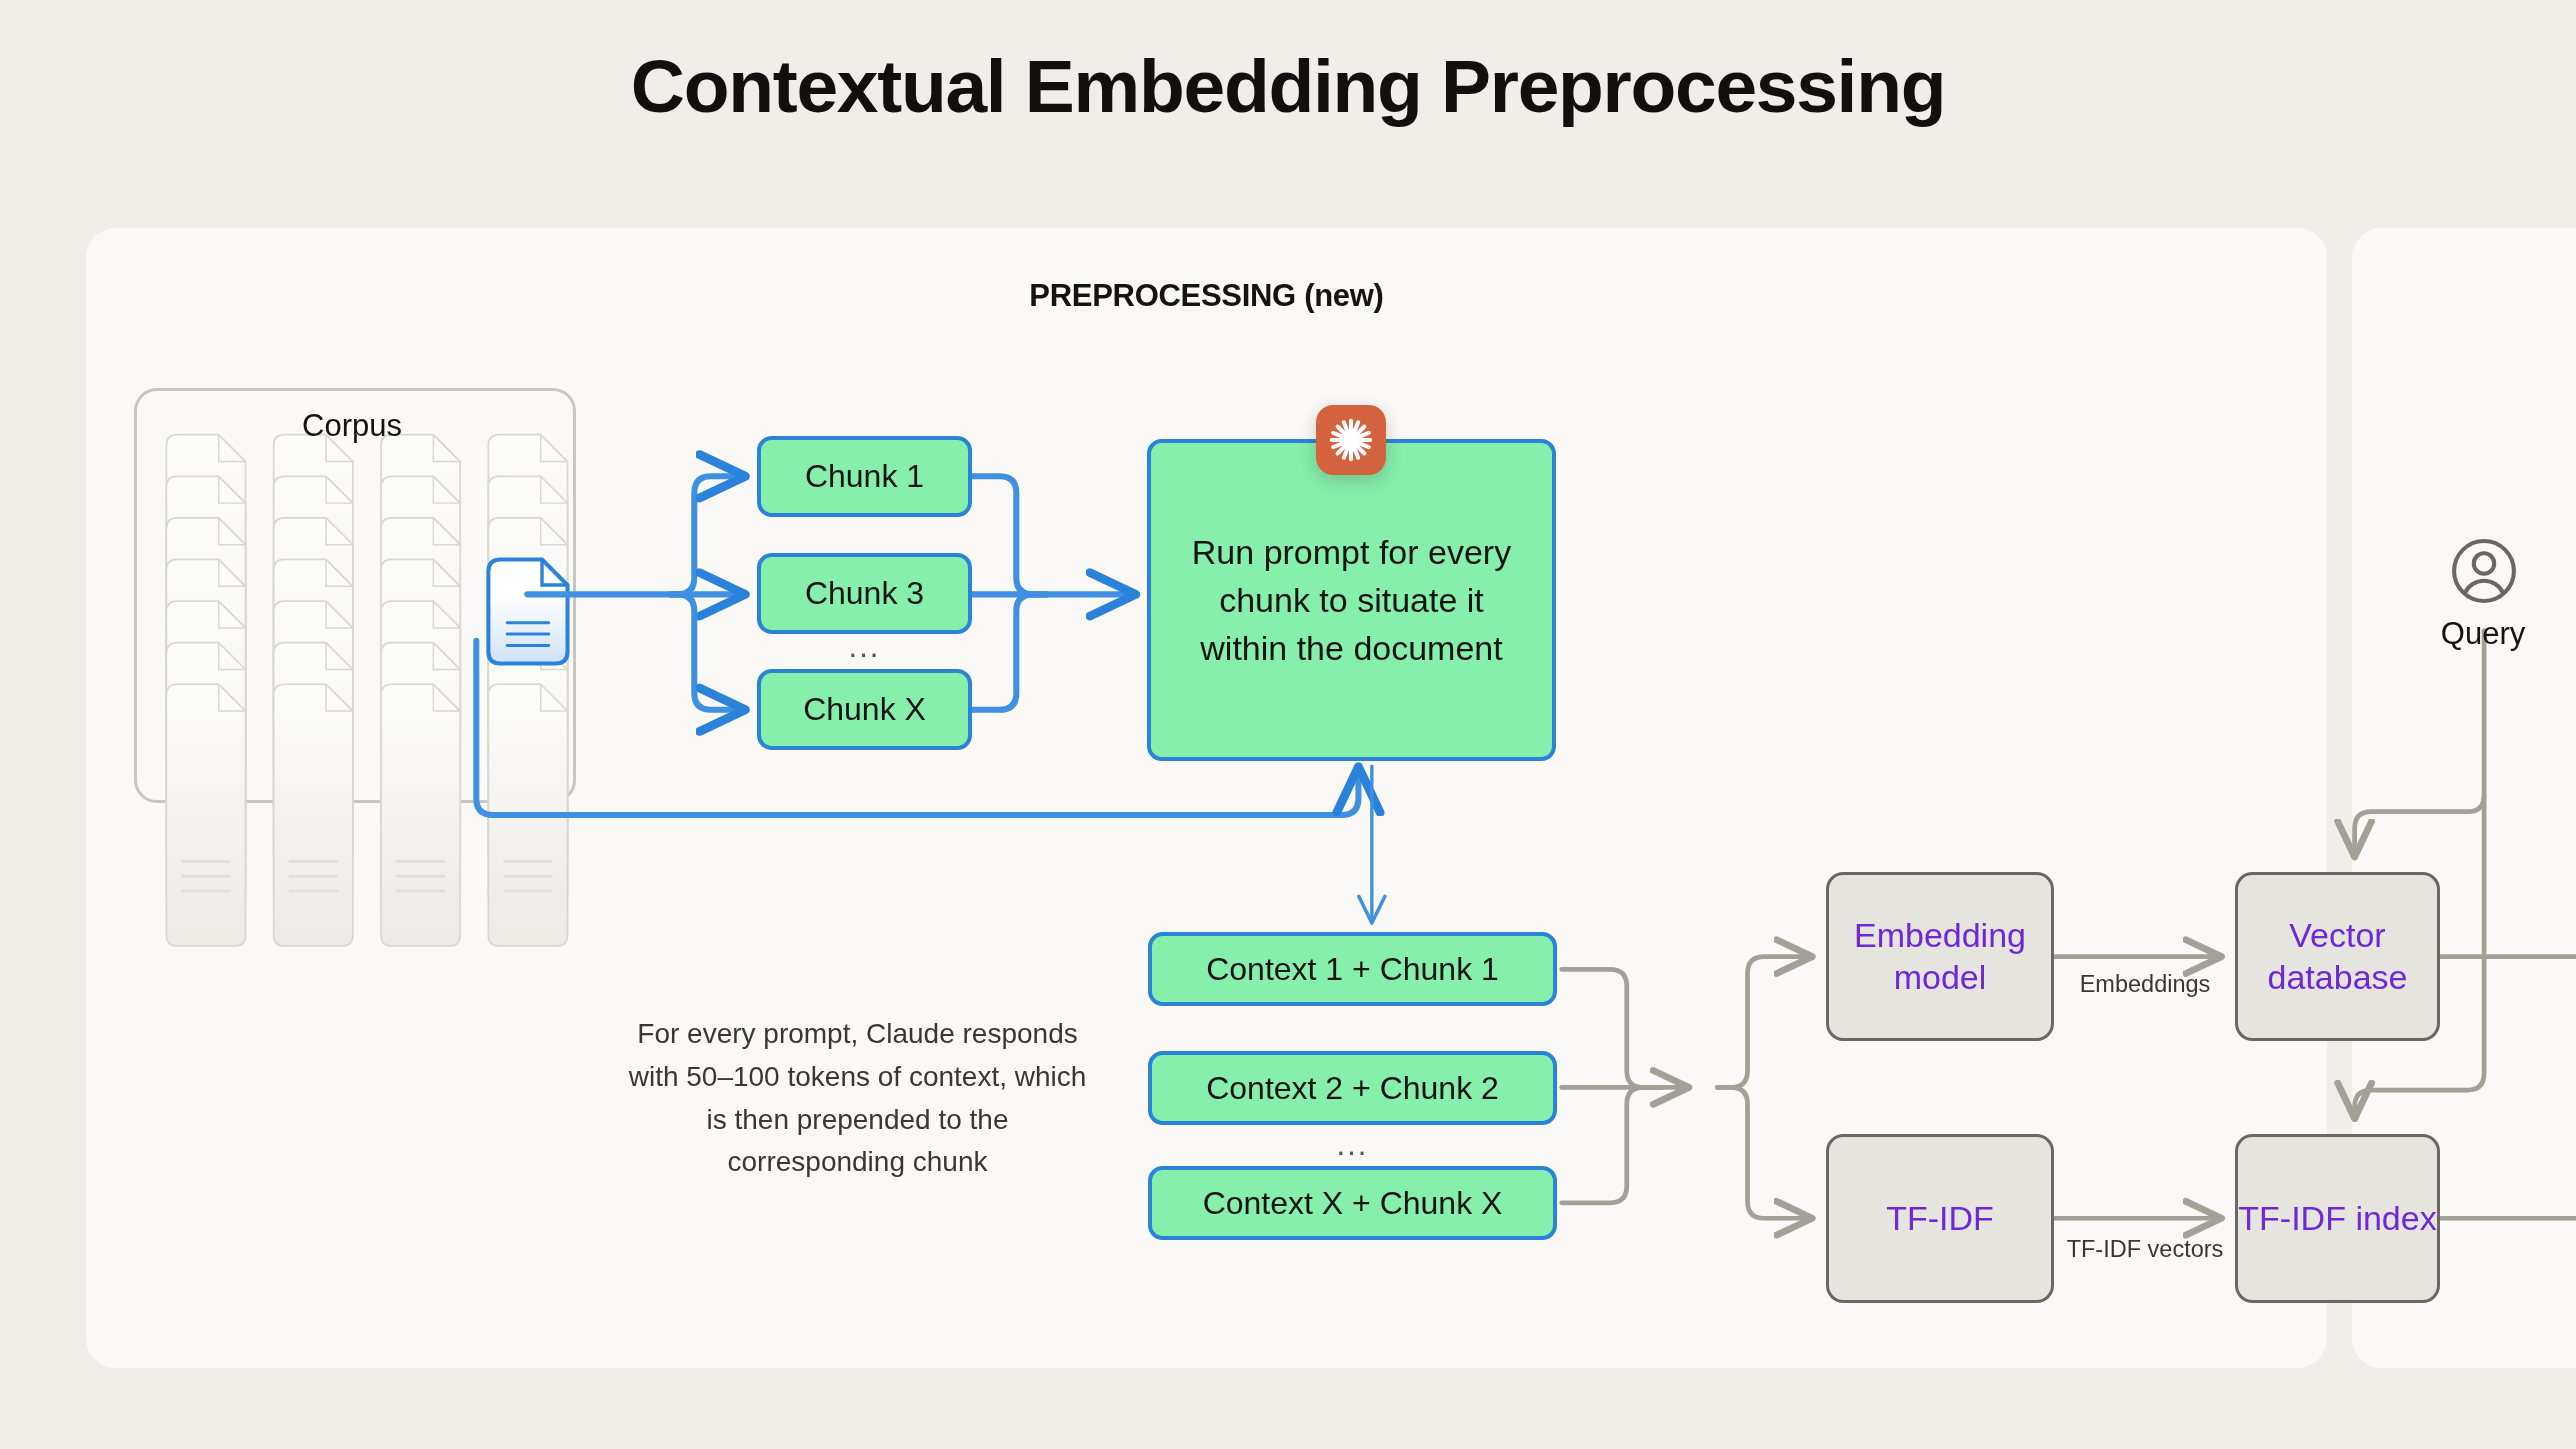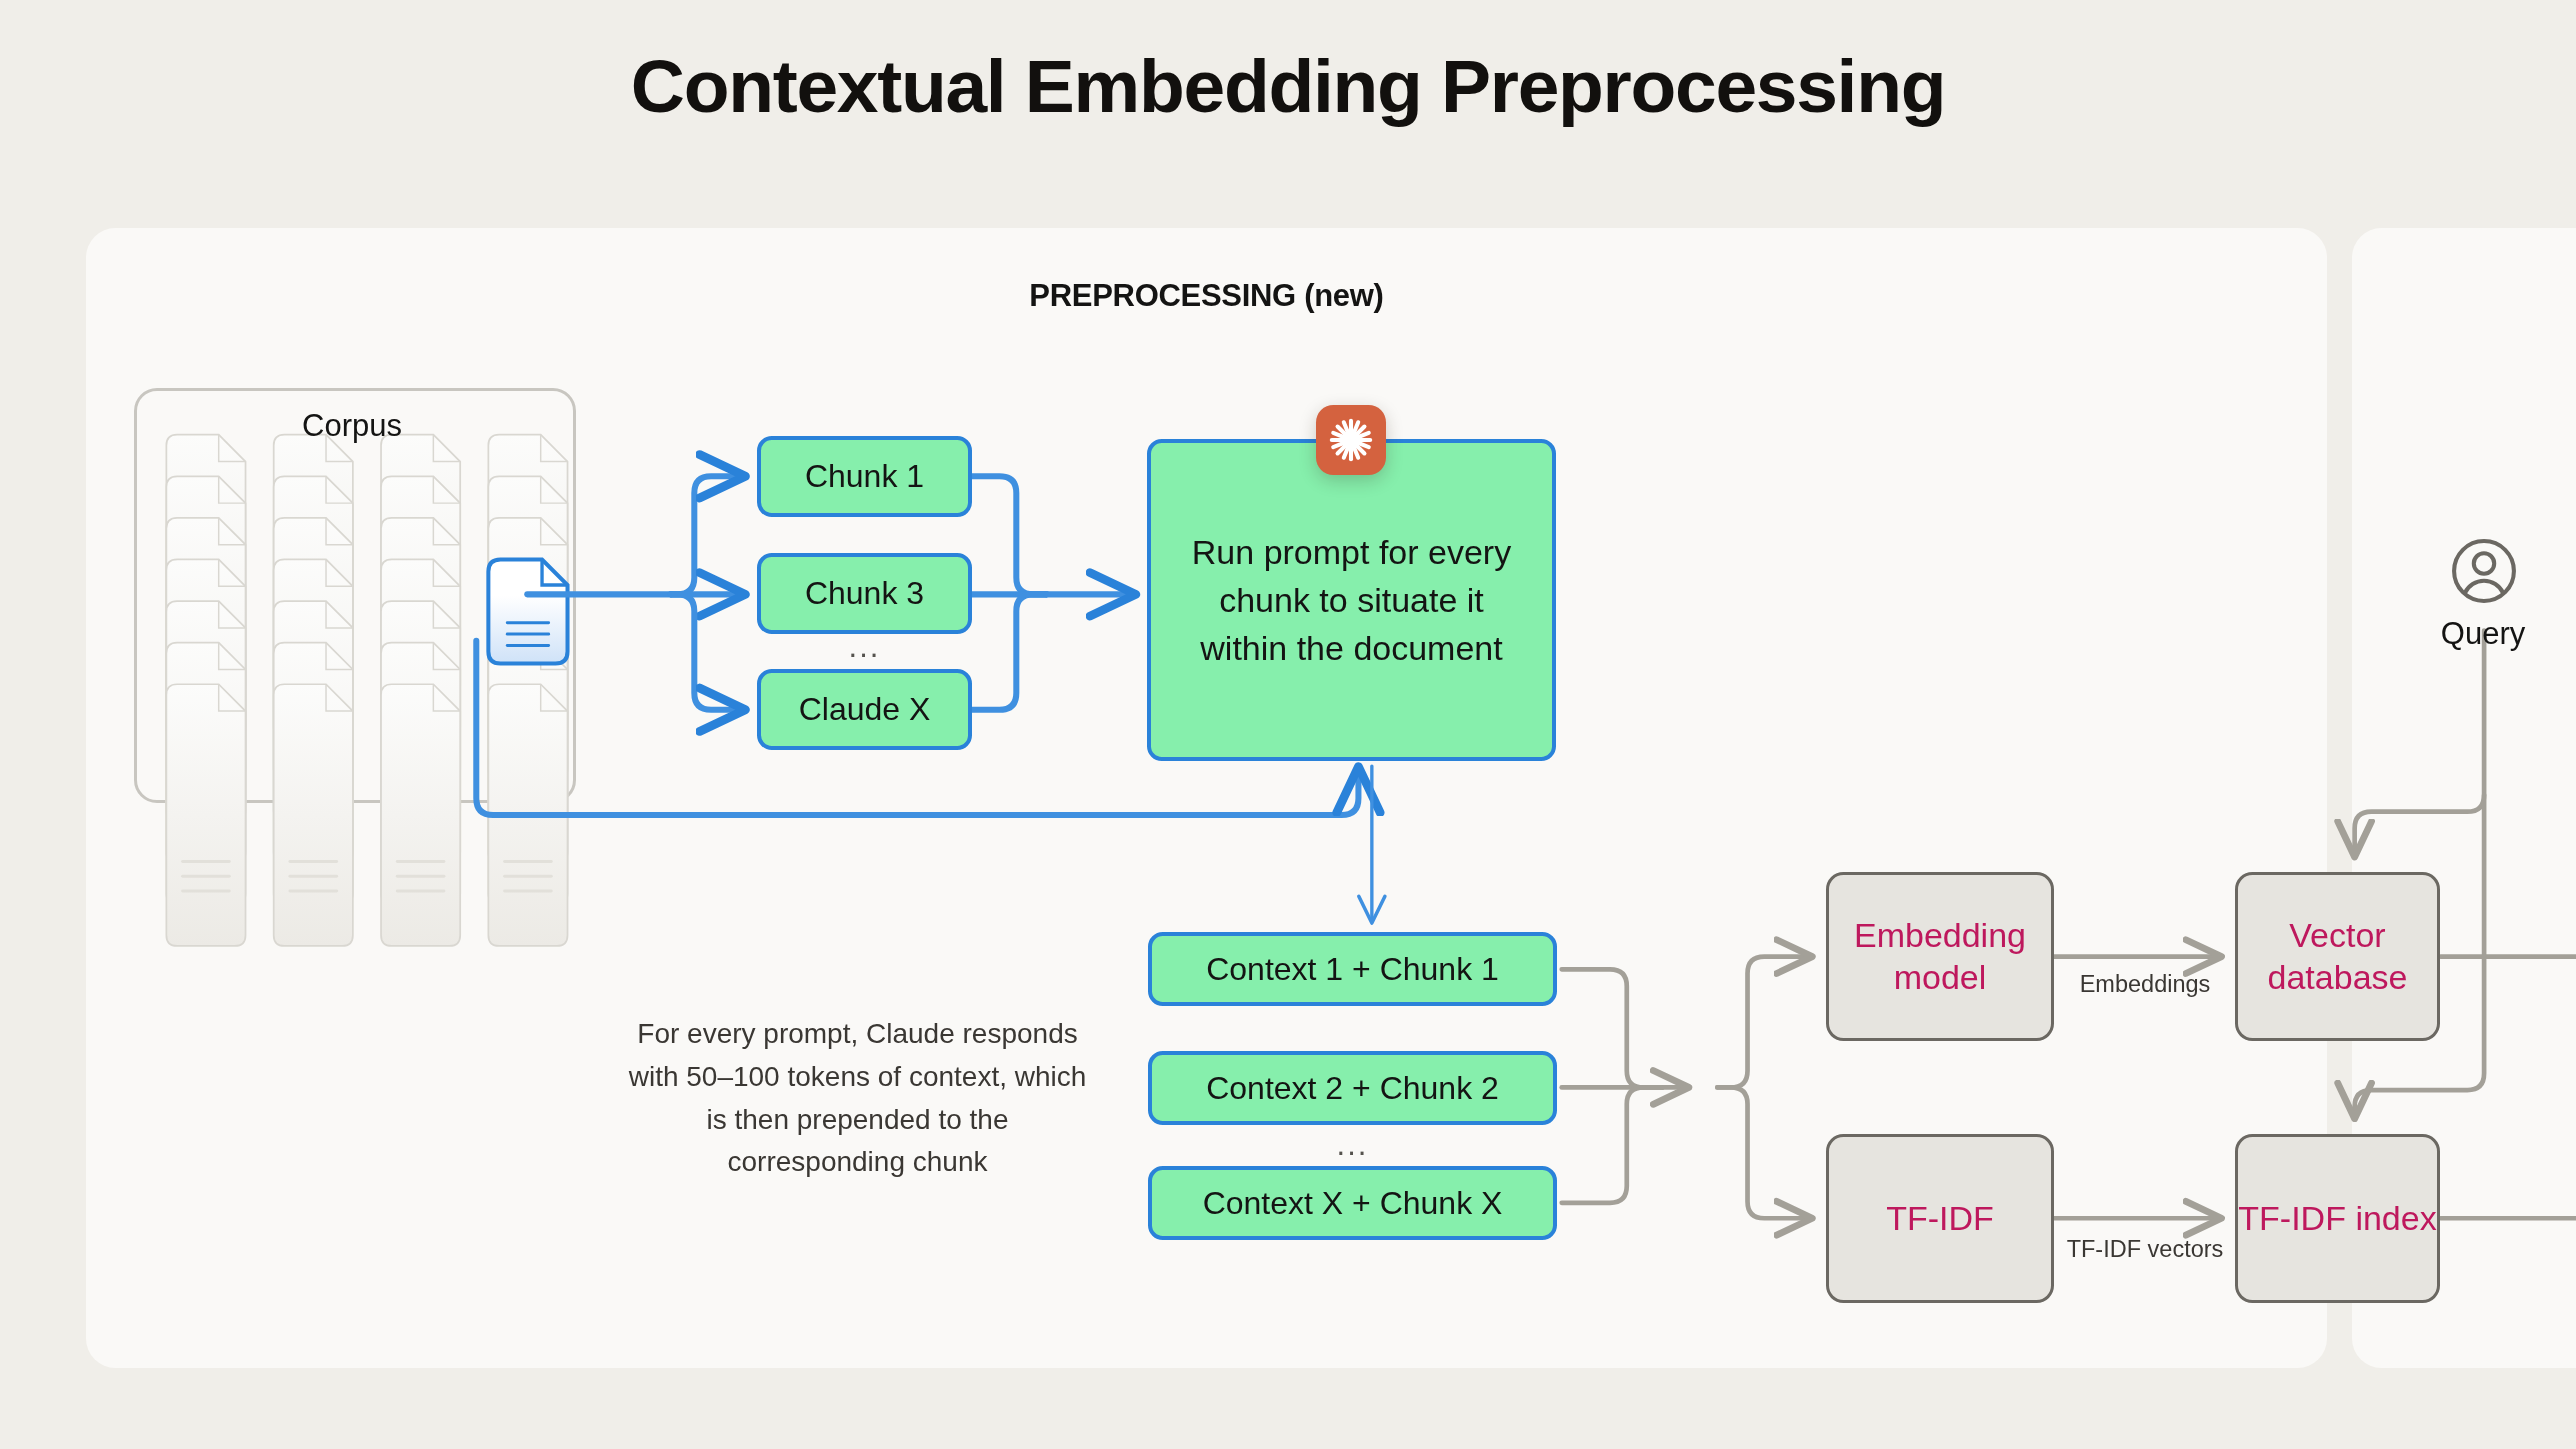--- a/index.html
+++ b/index.html
@@ -49,21 +49,21 @@
   .node{
     position:absolute;display:flex;align-items:center;justify-content:center;
     text-align:center;box-sizing:border-box;
   }
   .node.blue{
     background:#86efac;border:4px solid #2a82d9;border-radius:14.8px;
     font-size:32px;color:#141413;
   }
   .node.gray{
     background:#e6e4df;border:3.4px solid #6b6862;border-radius:17.4px;
-    font-size:34px;color:#be185d;line-height:1.22;
+    font-size:34px;color:#6d28d9;line-height:1.22;
   }
 
   #chunk1{left:757px;top:436px;width:215px;height:81px;}
   #chunk2{left:757px;top:553px;width:215px;height:81px;}
   #chunkx{left:757px;top:669px;width:215px;height:81px;}
   .ellipsis{
     position:absolute;text-align:center;font-size:31px;color:#55534e;
     letter-spacing:2px;
   }
   #chunk-ellipsis{left:757px;top:629px;width:215px;}
@@ -319,21 +319,21 @@
       <path d="M3703,1185 L3703,1600 Q3703,1625 3678,1625 L3535,1625 Q3510,1625 3510,1650 L3510,1662" marker-end="url(#arrowGray)"></path>
 
       <path d="M3638,1426 L3840,1426"></path>
       <path d="M3638,1816 L3840,1816"></path>
     </g>
   </svg>
 
   <div class="node blue" id="chunk1">Chunk 1</div>
   <div class="node blue" id="chunk2">Chunk 3</div>
   <div class="ellipsis" id="chunk-ellipsis">...</div>
-  <div class="node blue" id="chunkx">Claude X</div>
+  <div class="node blue" id="chunkx">Chunk X</div>
 
   <div class="node blue" id="runprompt">Run prompt for every chunk to situate it within the document</div>
 
   <div id="claude-badge">
     <svg width="48" height="48" viewBox="0 0 100 100" aria-hidden="true">
       <g stroke="#ffffff" stroke-width="8.5" stroke-linecap="round">
         <line x1="50" y1="50" x2="50" y2="10"></line>
         <line x1="50" y1="50" x2="50" y2="90"></line>
         <line x1="50" y1="50" x2="10" y2="50"></line>
         <line x1="50" y1="50" x2="90" y2="50"></line>

